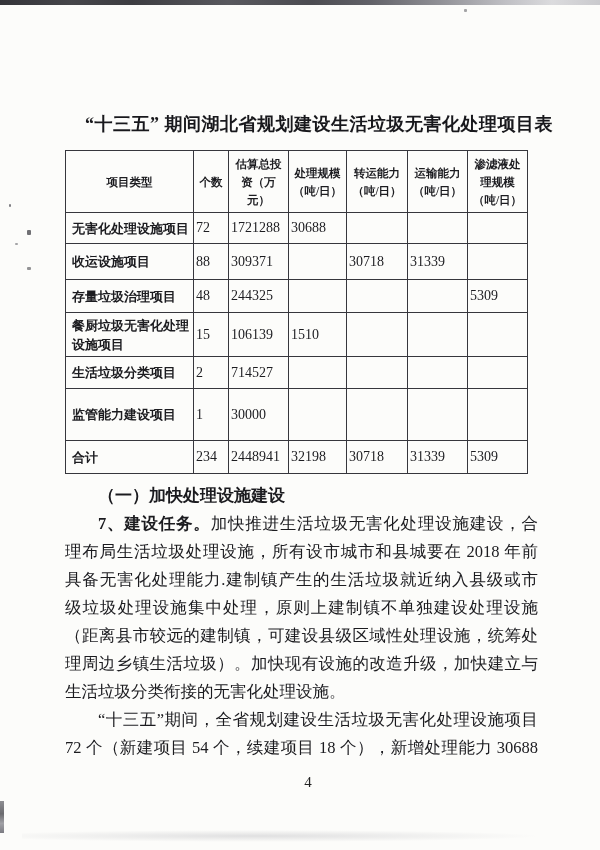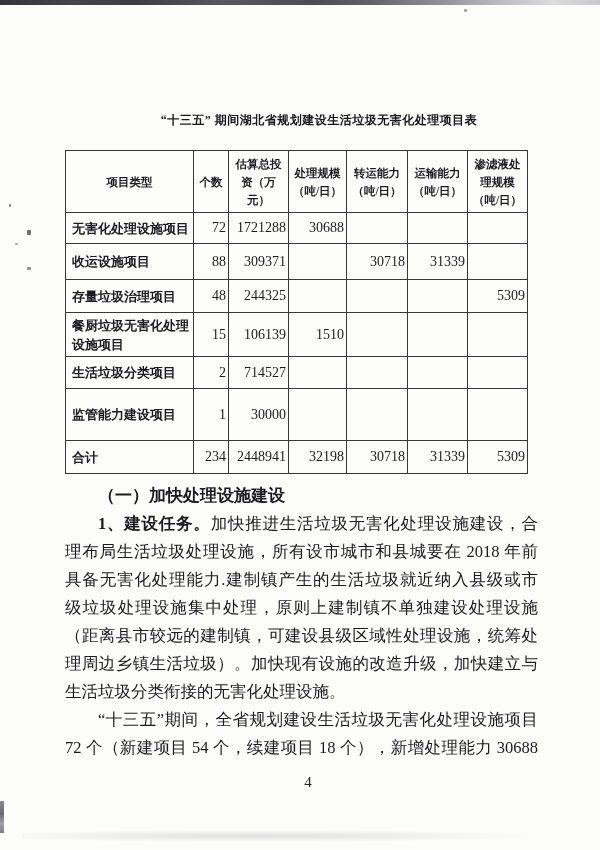--- a/index.html
+++ b/index.html
@@ -40,21 +40,21 @@
   .bottom-smudge {
     position: absolute; left: 22px; top: 830px; width: 520px; height: 12px;
     background: radial-gradient(ellipse at 45% 50%, rgba(150,150,158,.28), rgba(150,150,158,0) 70%);
   }
 
   
   .doc-title {
     position: absolute; top: 112px; left: 0; width: 600px;
     padding-left: 38px; box-sizing: border-box;
     text-align: center;
-    font-size: 12px; font-weight: bold; letter-spacing: .5px;
+    font-size: 18px; font-weight: bold; letter-spacing: .5px;
     color: #18181c;
   }
 
   
   table.project-table {
     position: absolute; left: 65px; top: 150px;
     width: 462px;
     border-collapse: collapse;
     table-layout: fixed;
   }
@@ -62,21 +62,21 @@
     border: 1.6px solid #36363c;
     padding: 0 2px;
     vertical-align: middle;
     overflow: hidden;
   }
   table.project-table th {
     font-size: 11.5px; font-weight: bold; line-height: 18px;
     text-align: center; color: #1c1c20;
   }
   table.project-table td {
-    font-size: 14px; text-align: right;
+    font-size: 14px; text-align: left;
     font-family: "Liberation Serif", "DejaVu Serif", serif;
     color: #1c1c20;
   }
   table.project-table td.label {
     text-align: left; padding-left: 6px; padding-right: 2px;
     font-size: 13px; font-weight: bold; line-height: 19px;
   }
   tr.h-row   { height: 62px; }
   tr.r-0 { height: 31px; }
   tr.r-1 { height: 36px; }
@@ -209,21 +209,21 @@
         <td>32198</td>
         <td>30718</td>
         <td>31339</td>
         <td>5309</td>
       </tr>
     </tbody>
   </table>
 
   <div class="body-text">
     <div class="sec-heading">（一）加快处理设施建设</div>
-    <div class="line indent"><span class="bold-lead">1、建设任务。</span><span>加快推进生活垃圾无害化处理设施建设，合</span></div>
+    <div class="line indent"><span class="bold-lead">7、建设任务。</span><span>加快推进生活垃圾无害化处理设施建设，合</span></div>
     <div class="line">理布局生活垃圾处理设施，所有设市城市和县城要在 2018 年前</div>
     <div class="line">具备无害化处理能力.建制镇产生的生活垃圾就近纳入县级或市</div>
     <div class="line">级垃圾处理设施集中处理，原则上建制镇不单独建设处理设施</div>
     <div class="line">（距离县市较远的建制镇，可建设县级区域性处理设施，统筹处</div>
     <div class="line">理周边乡镇生活垃圾）。加快现有设施的改造升级，加快建立与</div>
     <div class="line para-end">生活垃圾分类衔接的无害化处理设施。</div>
     <div class="line indent">“十三五”期间，全省规划建设生活垃圾无害化处理设施项目</div>
     <div class="line">72 个（新建项目 54 个，续建项目 18 个），新增处理能力 30688</div>
   </div>
 

